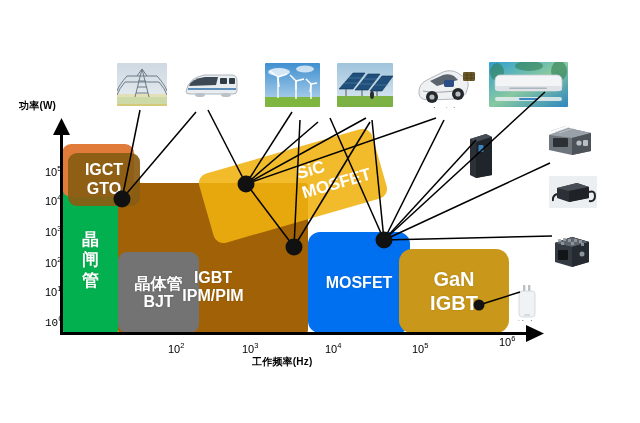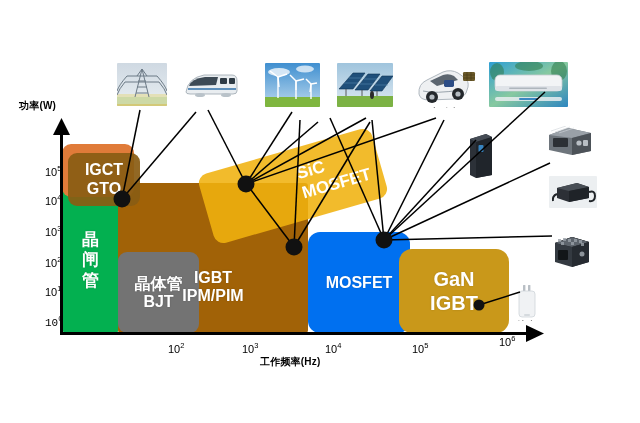--- a/index.html
+++ b/index.html
@@ -121,21 +121,21 @@
   <svg style="position:absolute;left:52px;top:118px;width:20px;height:20px;">
     <polygon points="9.5,0 18,17 1,17" fill="#000"></polygon>
   </svg>
 
   <div class="axis-line" style="left:60px;top:332px;width:470px;height:3px;"></div>
   <svg style="position:absolute;left:524px;top:325px;width:20px;height:18px;">
     <polygon points="20,8.5 2,17 2,0" fill="#000"></polygon>
   </svg>
 
   <div class="axis-title" style="left:19px;top:99px;">功率(W)</div>
-  <div class="axis-title" style="left:260px;top:355px;">工作频率(Hz)</div>
+  <div class="axis-title" style="left:252px;top:355px;">工作频率(Hz)</div>
 
   <div class="tick" style="left:29px;top:164px;">
     <span>10</span><sup>5</sup>
   </div>
   <div class="tick" style="left:29px;top:193px;">
     <span>10</span><sup>4</sup>
   </div>
   <div class="tick" style="left:29px;top:224px;">
     <span>10</span><sup>3</sup>
   </div>

